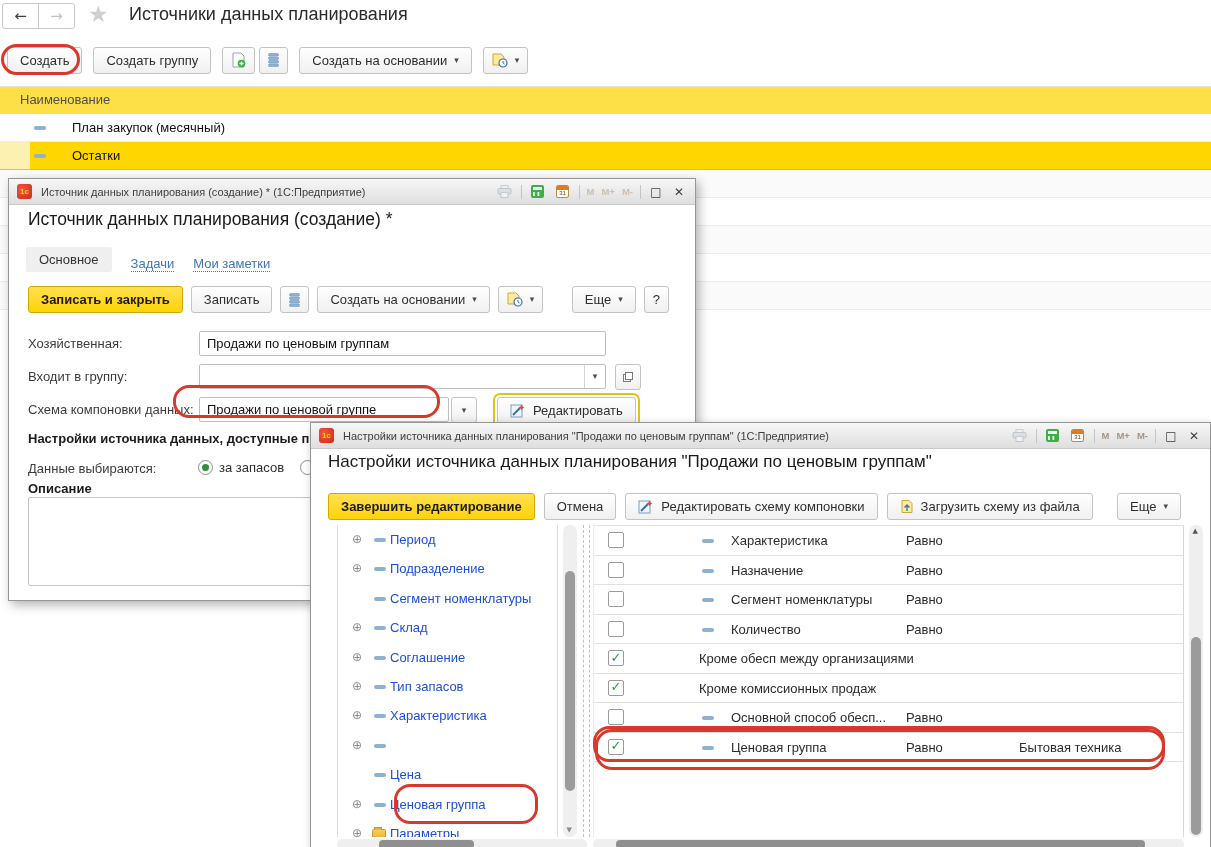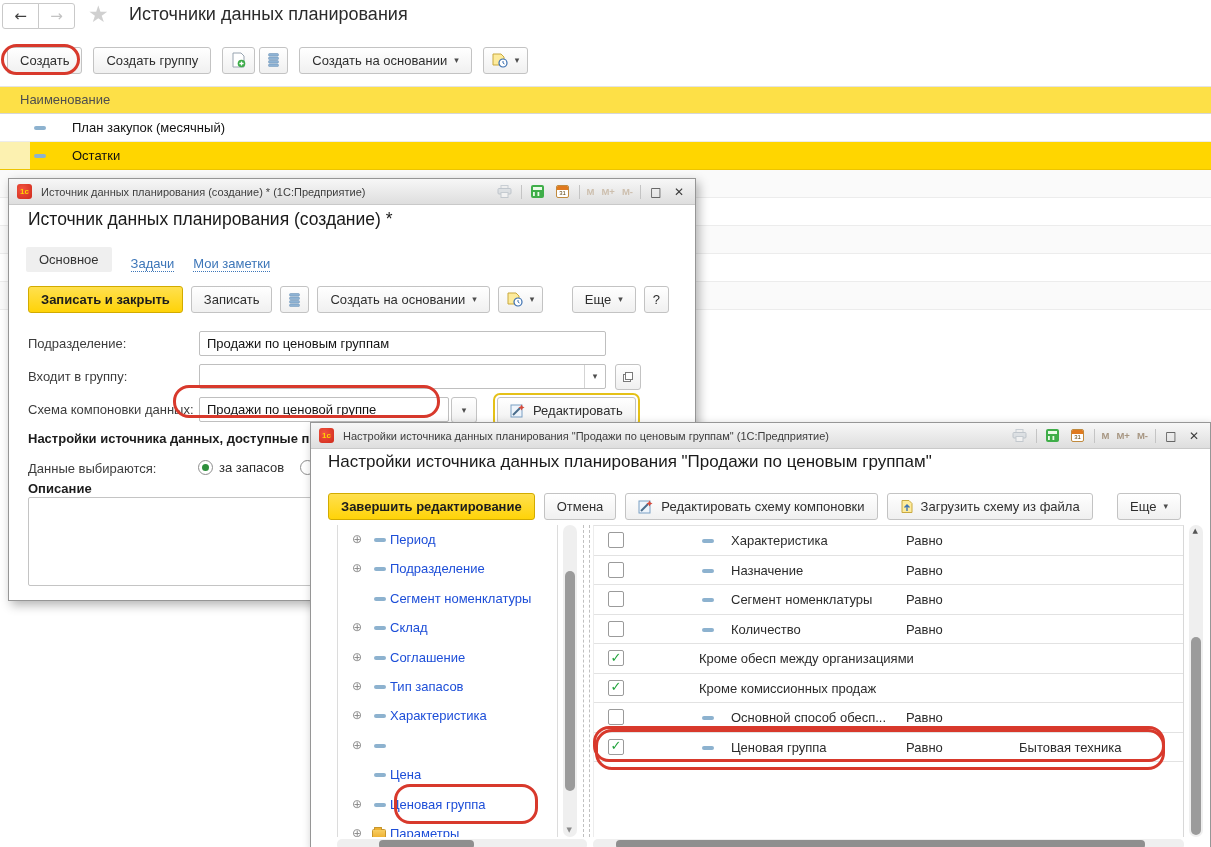--- a/index.html
+++ b/index.html
@@ -290,21 +290,21 @@
       </button>
       <button class="btn push">
           <span>Еще</span>
           <span class="arr">▾</span>
         </button>
       <button class="btn icon-only">
           <span>?</span>
         </button>
     </div>
 
-    <div class="frm-label" style="top:152px">Подразделение:</div>
+    <div class="frm-label" style="top:152px">Хозяйственная:</div>
     <div class="inp" style="left:190px;top:152px;width:407px">
       <span class="val">Продажи по ценовым группам</span>
     </div>
 
     <div class="frm-label" style="top:185px">Входит в группу:</div>
     <div class="inp" style="left:190px;top:185px;width:407px">
       <span class="val"></span>
       <span class="dd">
           <span class="arr">▾</span>
         </span>

